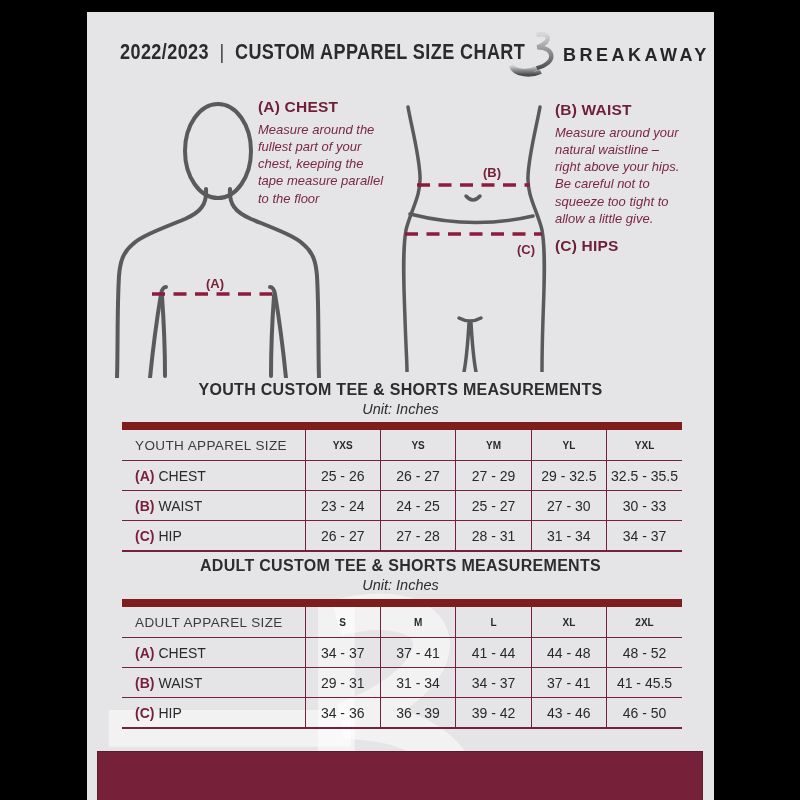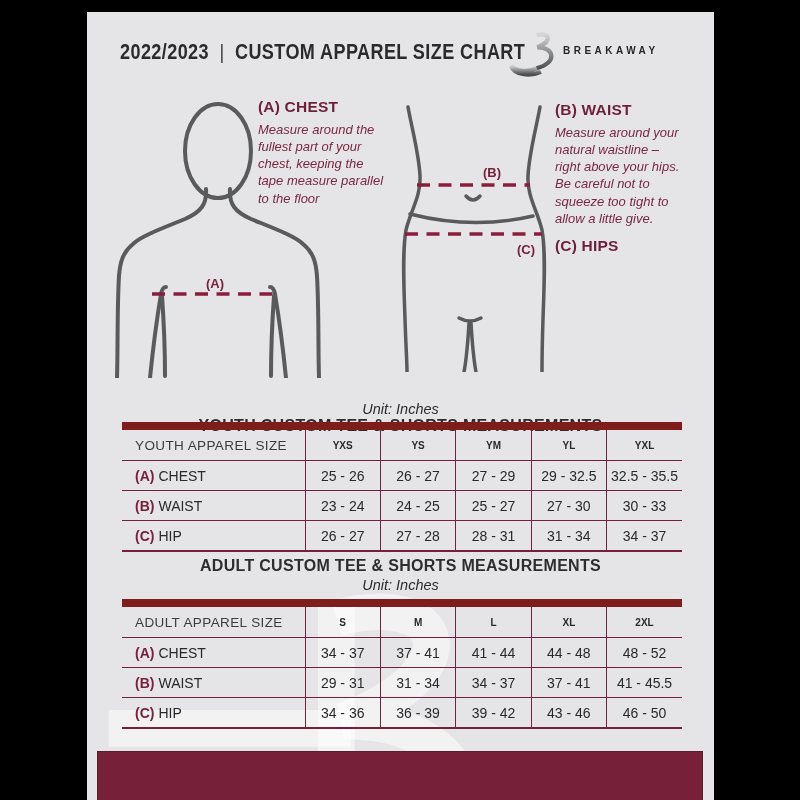--- a/index.html
+++ b/index.html
@@ -6,21 +6,21 @@
   #stage { position:relative; width:800px; height:800px; background:#000; overflow:hidden;
            font-family:"Liberation Sans", sans-serif; }
   #doc { position:absolute; left:87px; top:12px; width:627px; height:800px; background:#e5e5e7; }
 
   
   .hdr-left { position:absolute; left:33px; top:27px; display:flex; gap:13px; align-items:center;
               font-weight:800; font-size:22px; color:#2b2b2d; letter-spacing:.5px; white-space:nowrap;
               transform:scaleX(.82); transform-origin:left center; }
   .hdr-sep { font-weight:400; font-size:20px; }
   .logo { position:absolute; left:418px; top:14px; width:56px; height:53px; }
-  .brand { position:absolute; left:476px; top:33px; font-size:10px; font-weight:700;
+  .brand { position:absolute; left:476px; top:33px; font-size:18px; font-weight:700;
            letter-spacing:3.5px; color:#262628; white-space:nowrap; }
 
   
   .inst-head { position:absolute; font-size:15.5px; font-weight:800; color:#6e1f37; letter-spacing:.2px; }
   .inst-body { position:absolute; font-size:13px; font-style:italic; color:#7a2740;
                line-height:1.32; white-space:pre-line; }
   #chest-head { left:171px; top:86px; }  #chest-body { left:171px; top:109px; width:150px; }
   #waist-head { left:468px; top:89px; }  #waist-body { left:468px; top:112px; width:155px; }
   #hips-head  { left:468px; top:225px; } #hips-body  { left:468px; top:248px; width:155px; }
 
@@ -30,21 +30,21 @@
   .sil  { fill:none; stroke:#595a5c; stroke-width:4; stroke-linecap:round; }
   .sil2 { fill:none; stroke:#595a5c; stroke-width:3.5; stroke-linecap:round; }
   .dash { fill:none; stroke:#8c1c3c; stroke-width:3.6; stroke-dasharray:13 8.5; }
   .marker { font:700 13px "Liberation Sans", sans-serif; fill:#77203a; }
 
   
   .tbl-title { position:absolute; left:0; width:627px; text-align:center; font-size:16px;
                font-weight:700; color:#2d2d2f; letter-spacing:.3px; z-index:1; }
   .tbl-unit  { position:absolute; left:0; width:627px; text-align:center; font-size:14.5px;
                font-style:italic; color:#2d2d2f; z-index:1; }
-  #youth-title { top:369px;margin-top:36px; } #youth-unit { top:389px; }
+  #youth-title { top:369px; } #youth-unit { top:389px; }
   #adult-title { top:545px; } #adult-unit { top:565px; }
 
   
   .size-table { position:absolute; left:35px; width:560px; border-collapse:collapse;
                 table-layout:fixed; z-index:1;
                 border-top:8px solid #7f1d1d; border-bottom:2px solid #77203a; }
   #youth-table { top:410px; } #adult-table { top:587px; }
   .size-table td { height:29px; border-bottom:1.5px solid #77203a; vertical-align:middle;
                    font-size:14px; color:#29292b; text-align:center; padding:0; }
   .size-table tr:last-child td { border-bottom:none; }

